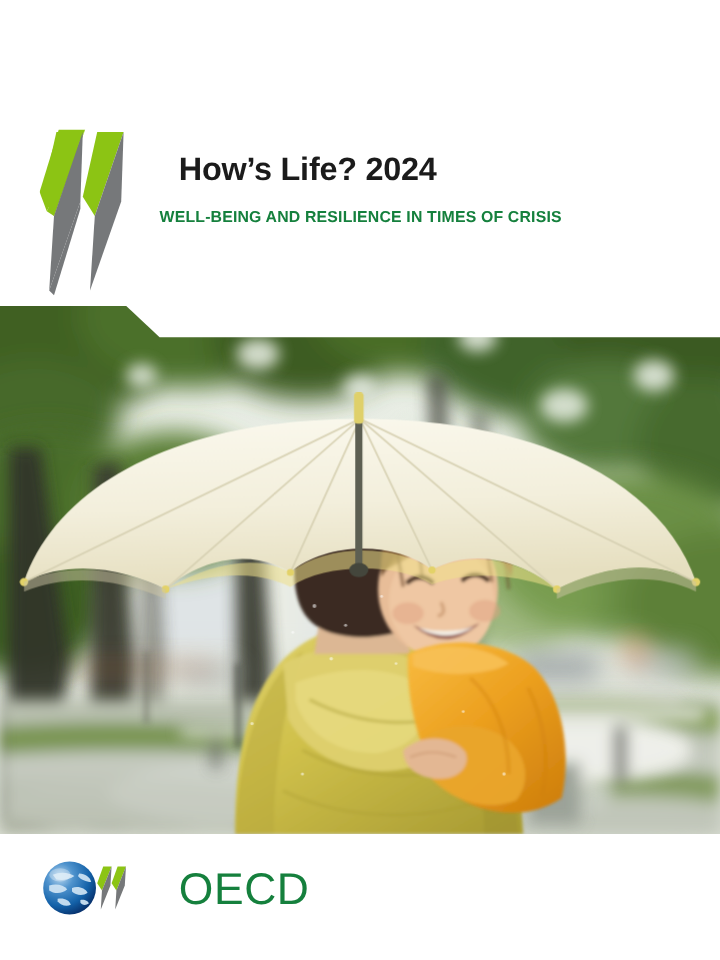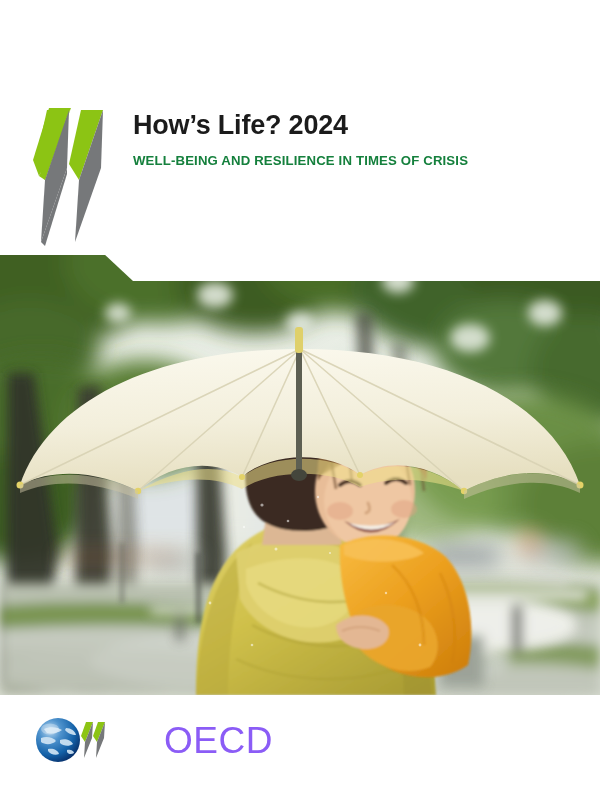--- a/index.html
+++ b/index.html
@@ -43,21 +43,21 @@
   }
   .brand-mark svg { display:block; width:72px; height:140px; }
 
   .title-block {
     position: absolute;
     left: 133px;
     top: 110px;
     width: 440px;
   }
   .cover-title {
-    margin: 0;
+    margin: 16px;
     font-size: 27px;
     line-height: 1.15;
     font-weight: bold;
     letter-spacing: -0.2px;
     color: #1b1b1b;
     font-family: "Liberation Sans", sans-serif;
   }
   .cover-subtitle {
     margin: 12px 0 0 0;
     font-size: 13.2px;
@@ -106,25 +106,25 @@
   .oecd-logo {
     position: absolute;
     left: 34px;
     top: 20px;
     display: flex;
     align-items: center;
     height: 50px;
   }
   .oecd-logo svg { display: block; }
   .oecd-wordmark {
-    margin-left: 18px;
+    margin-left: 3px;
     font-size: 37px;
     line-height: 37px;
     letter-spacing: 0.5px;
-    color: #8b5cf6;
+    color: #15803d;
     font-family: "Liberation Sans", sans-serif;
     font-weight: normal;
   }
 </style>
 </head>
 <body>
 
 <div class="cover">
 
   <div class="photo-area">

